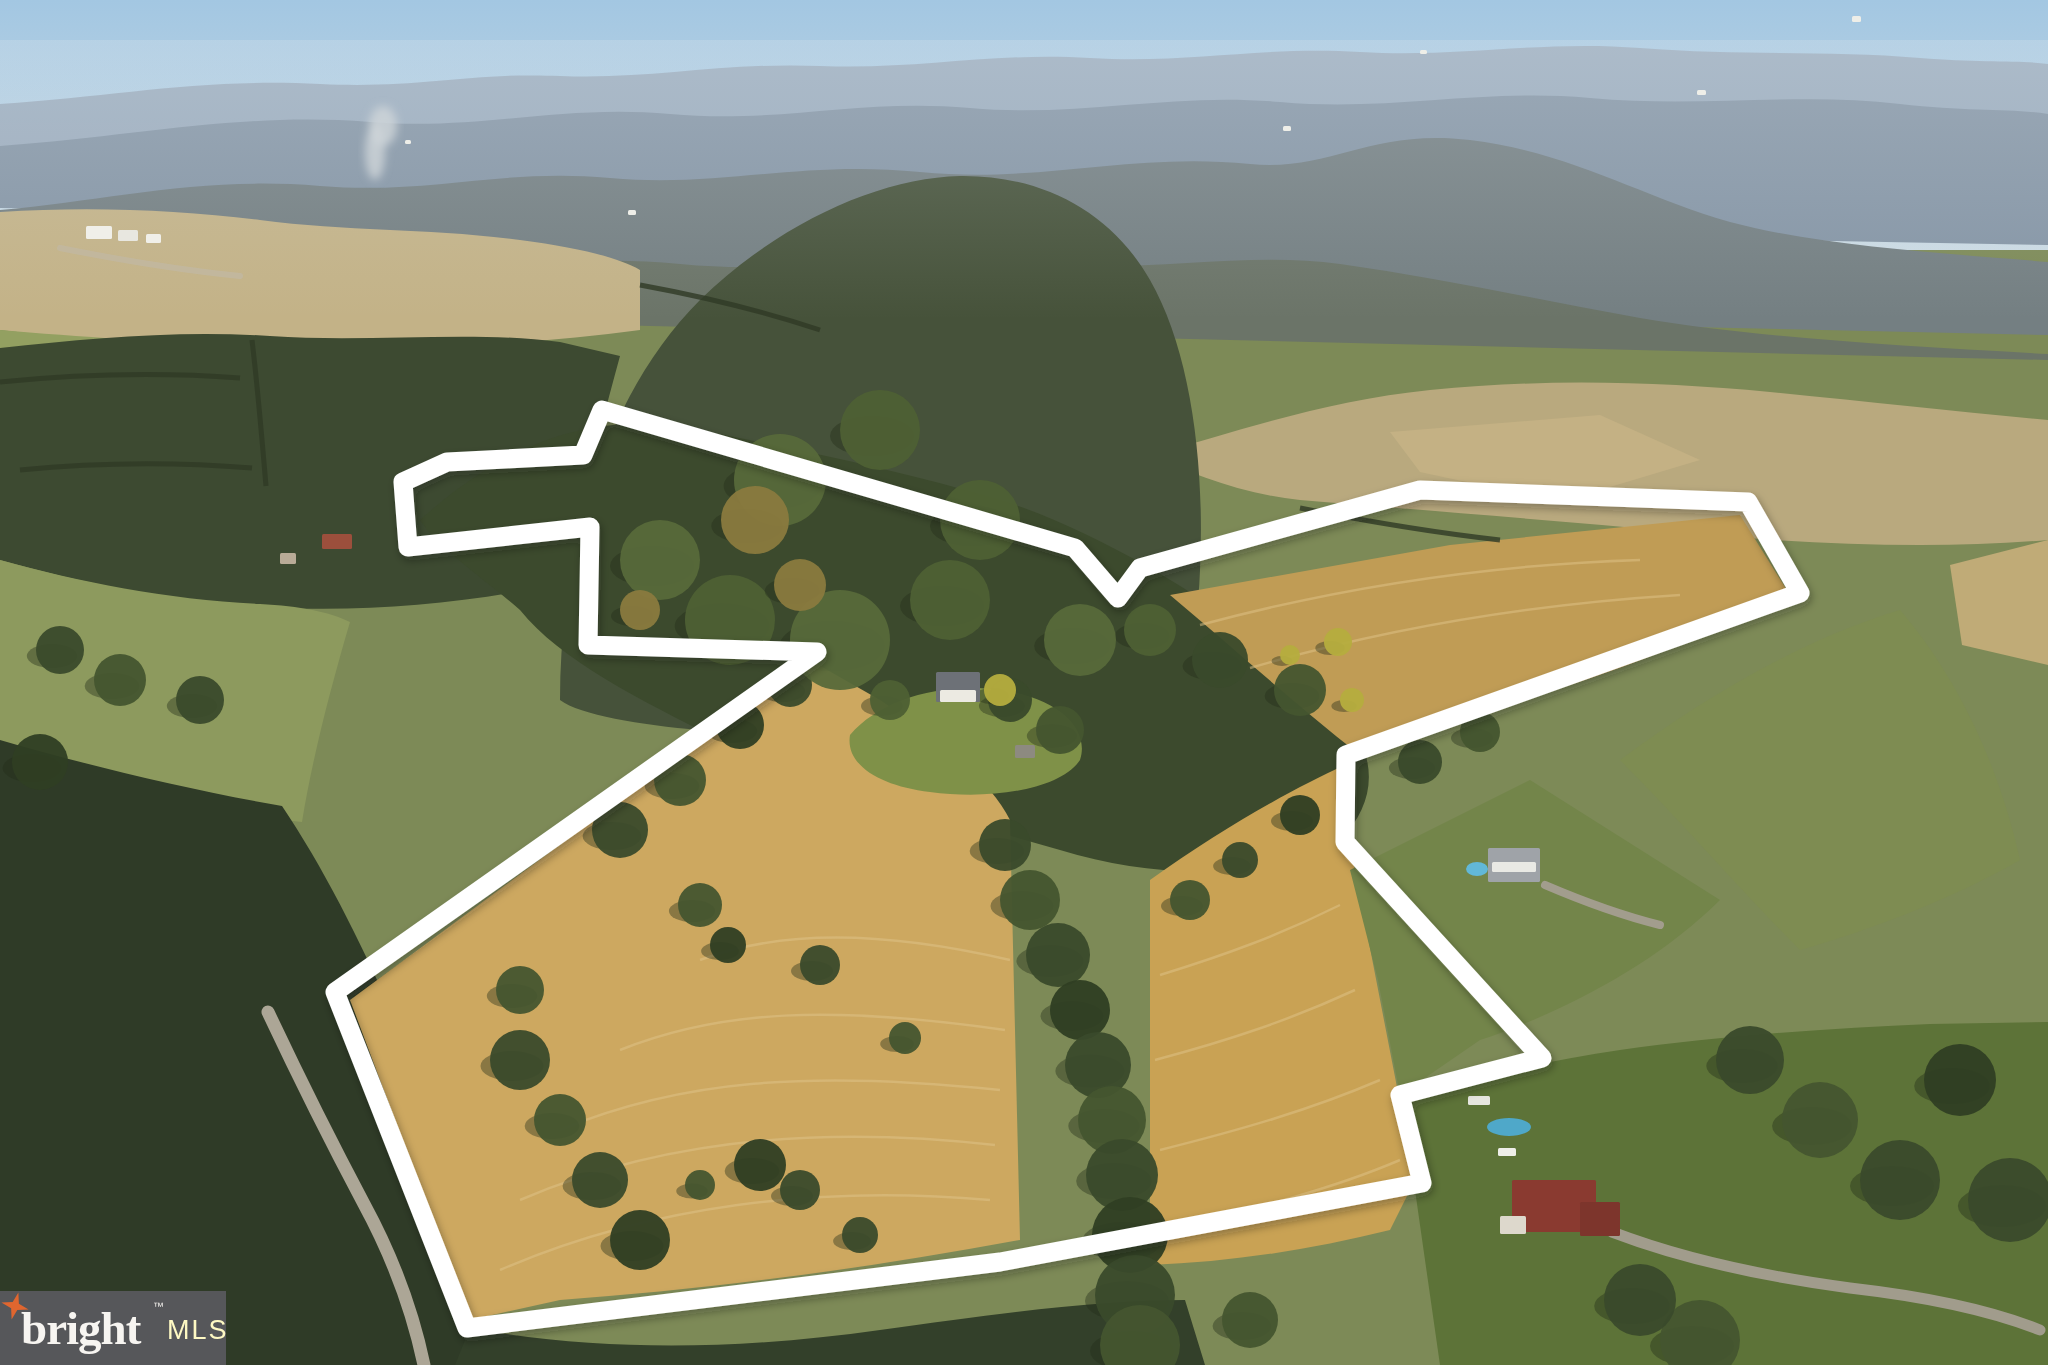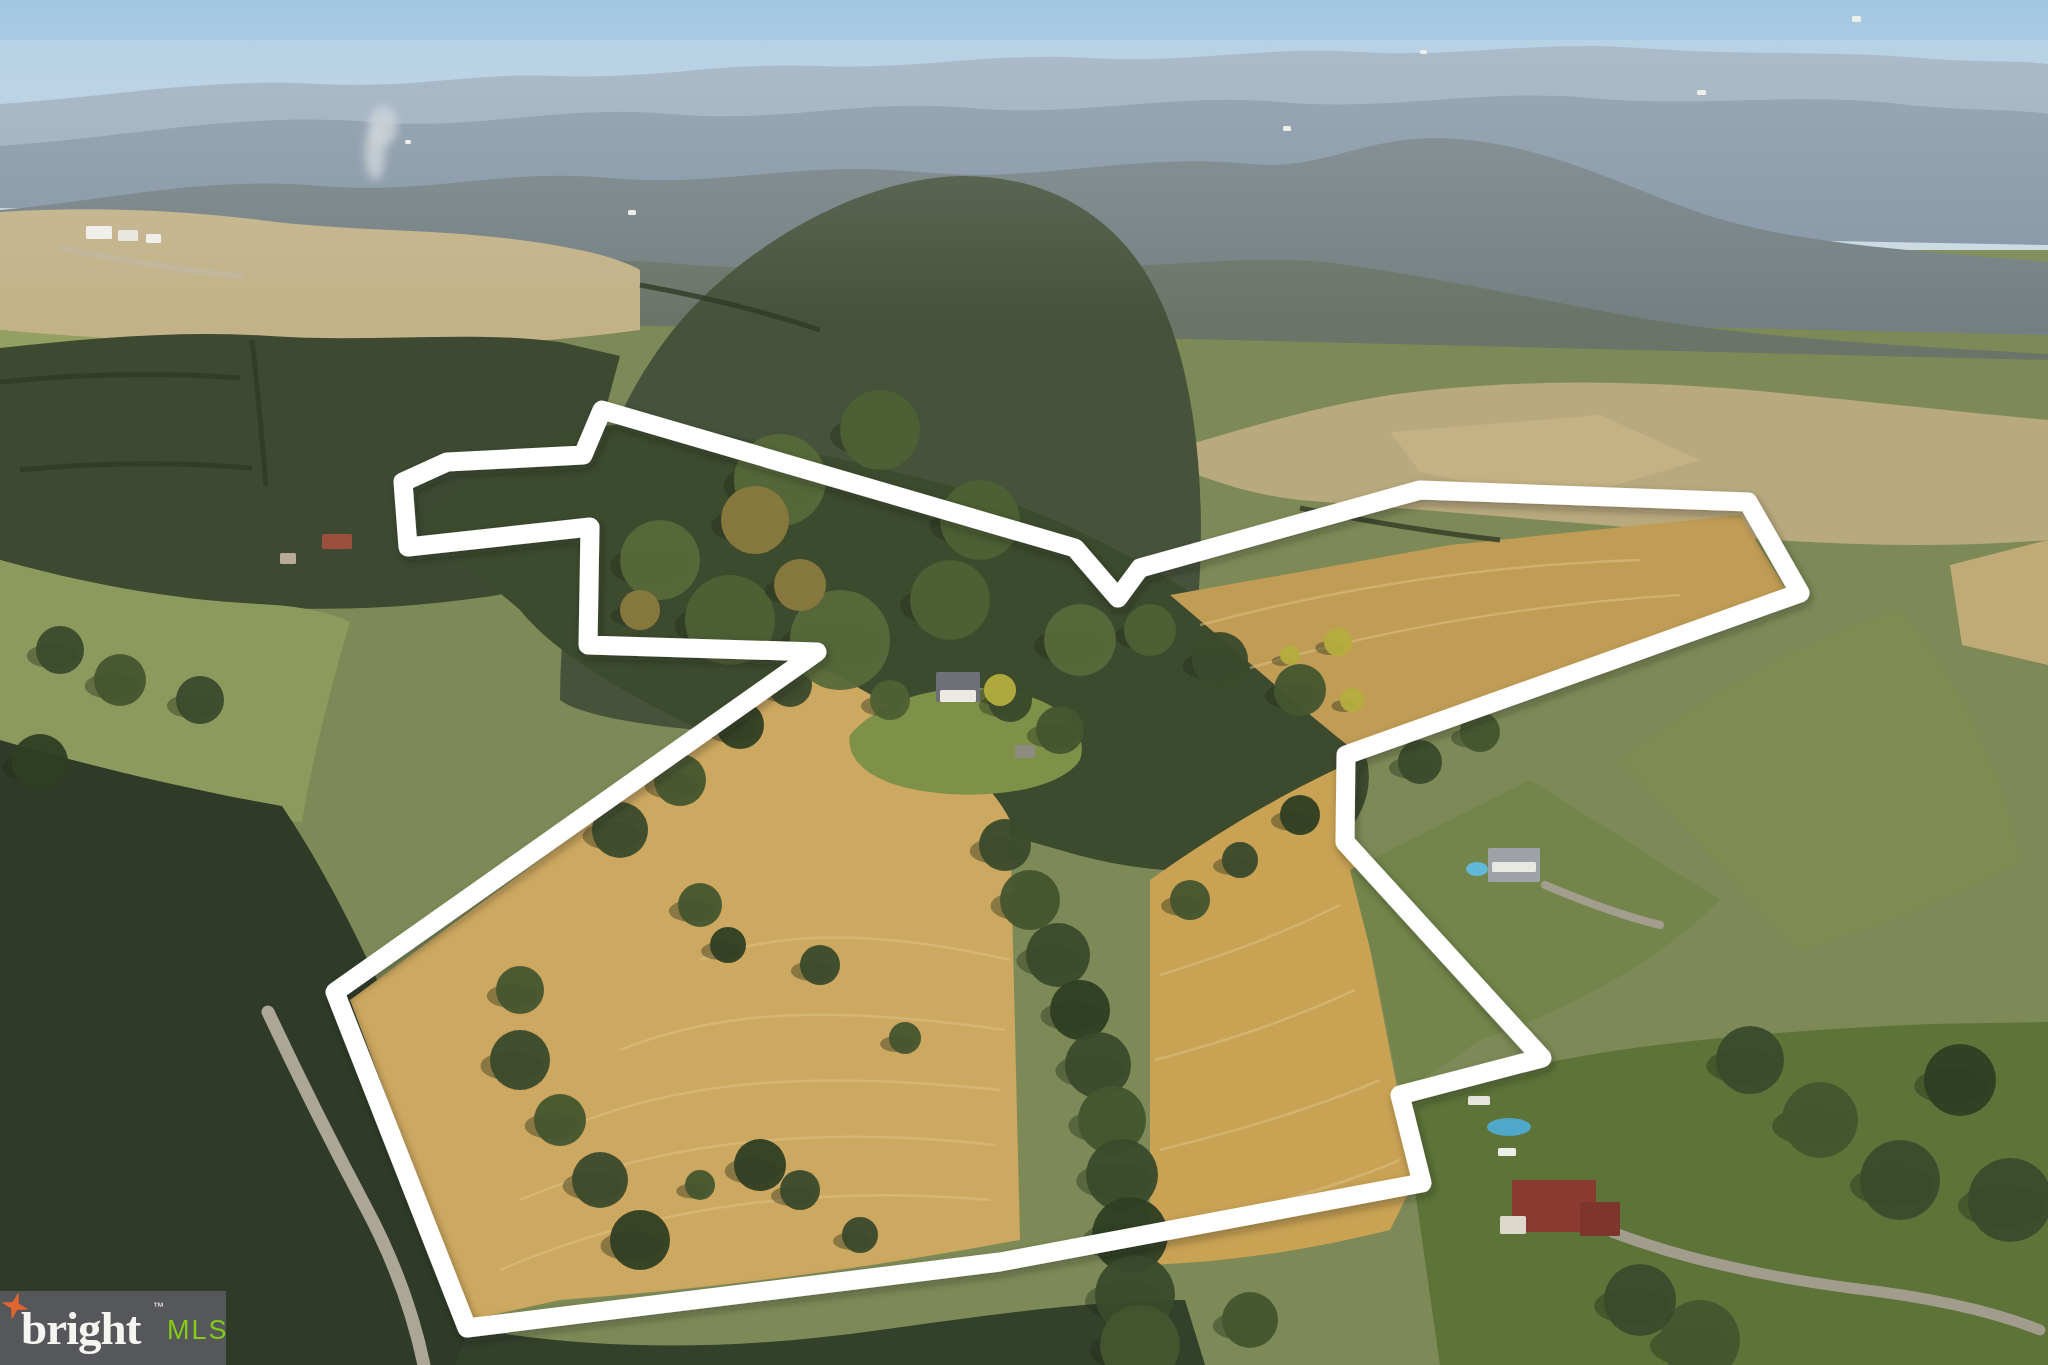--- a/index.html
+++ b/index.html
@@ -255,15 +255,15 @@
 
     <path id="boundary" fill="none" stroke-linejoin="round" stroke-linecap="round" filter="url(#lineShadow)" d="M602 410 L 1075 548 L 1118 598 L 1140 568 L 1420 490 L 1748 502 L 1800 593 L 1346 755 L 1345 842 L 1542 1058 L 1400 1095 L 1422 1183 L 1000 1262 L 467 1328 L 335 992 L 817 652 L 588 645 L 590 527 L 408 547 L 403 482 L 447 462 L 583 455 Z" stroke="#ffffff" stroke-width="19"></path>
   </svg>
 
   <div class="watermark" id="wmBox" style="background: rgb(86, 87, 90);">
     <span class="wm-brand" id="wmBrand" style="color: rgb(247, 245, 241);">bright</span>
     <svg class="wm-star" viewBox="0 0 30 30">
       <path id="wmStarPath" transform="rotate(14 15 15)" d="M15 1 L18.2 11.8 L29 15 L18.2 18.2 L15 29 L11.8 18.2 L1 15 L11.8 11.8 Z" fill="#e0662f"></path>
     </svg>
     <span class="wm-tm" id="wmTm" style="color: rgb(247, 245, 241);">™</span>
-    <span class="wm-suffix" id="wmSuffix" style="color: #84cc16;">MLS</span>
+    <span class="wm-suffix" id="wmSuffix" style="color: #fef9c3;">MLS</span>
   </div>
 </div>
 
 </body></html>

